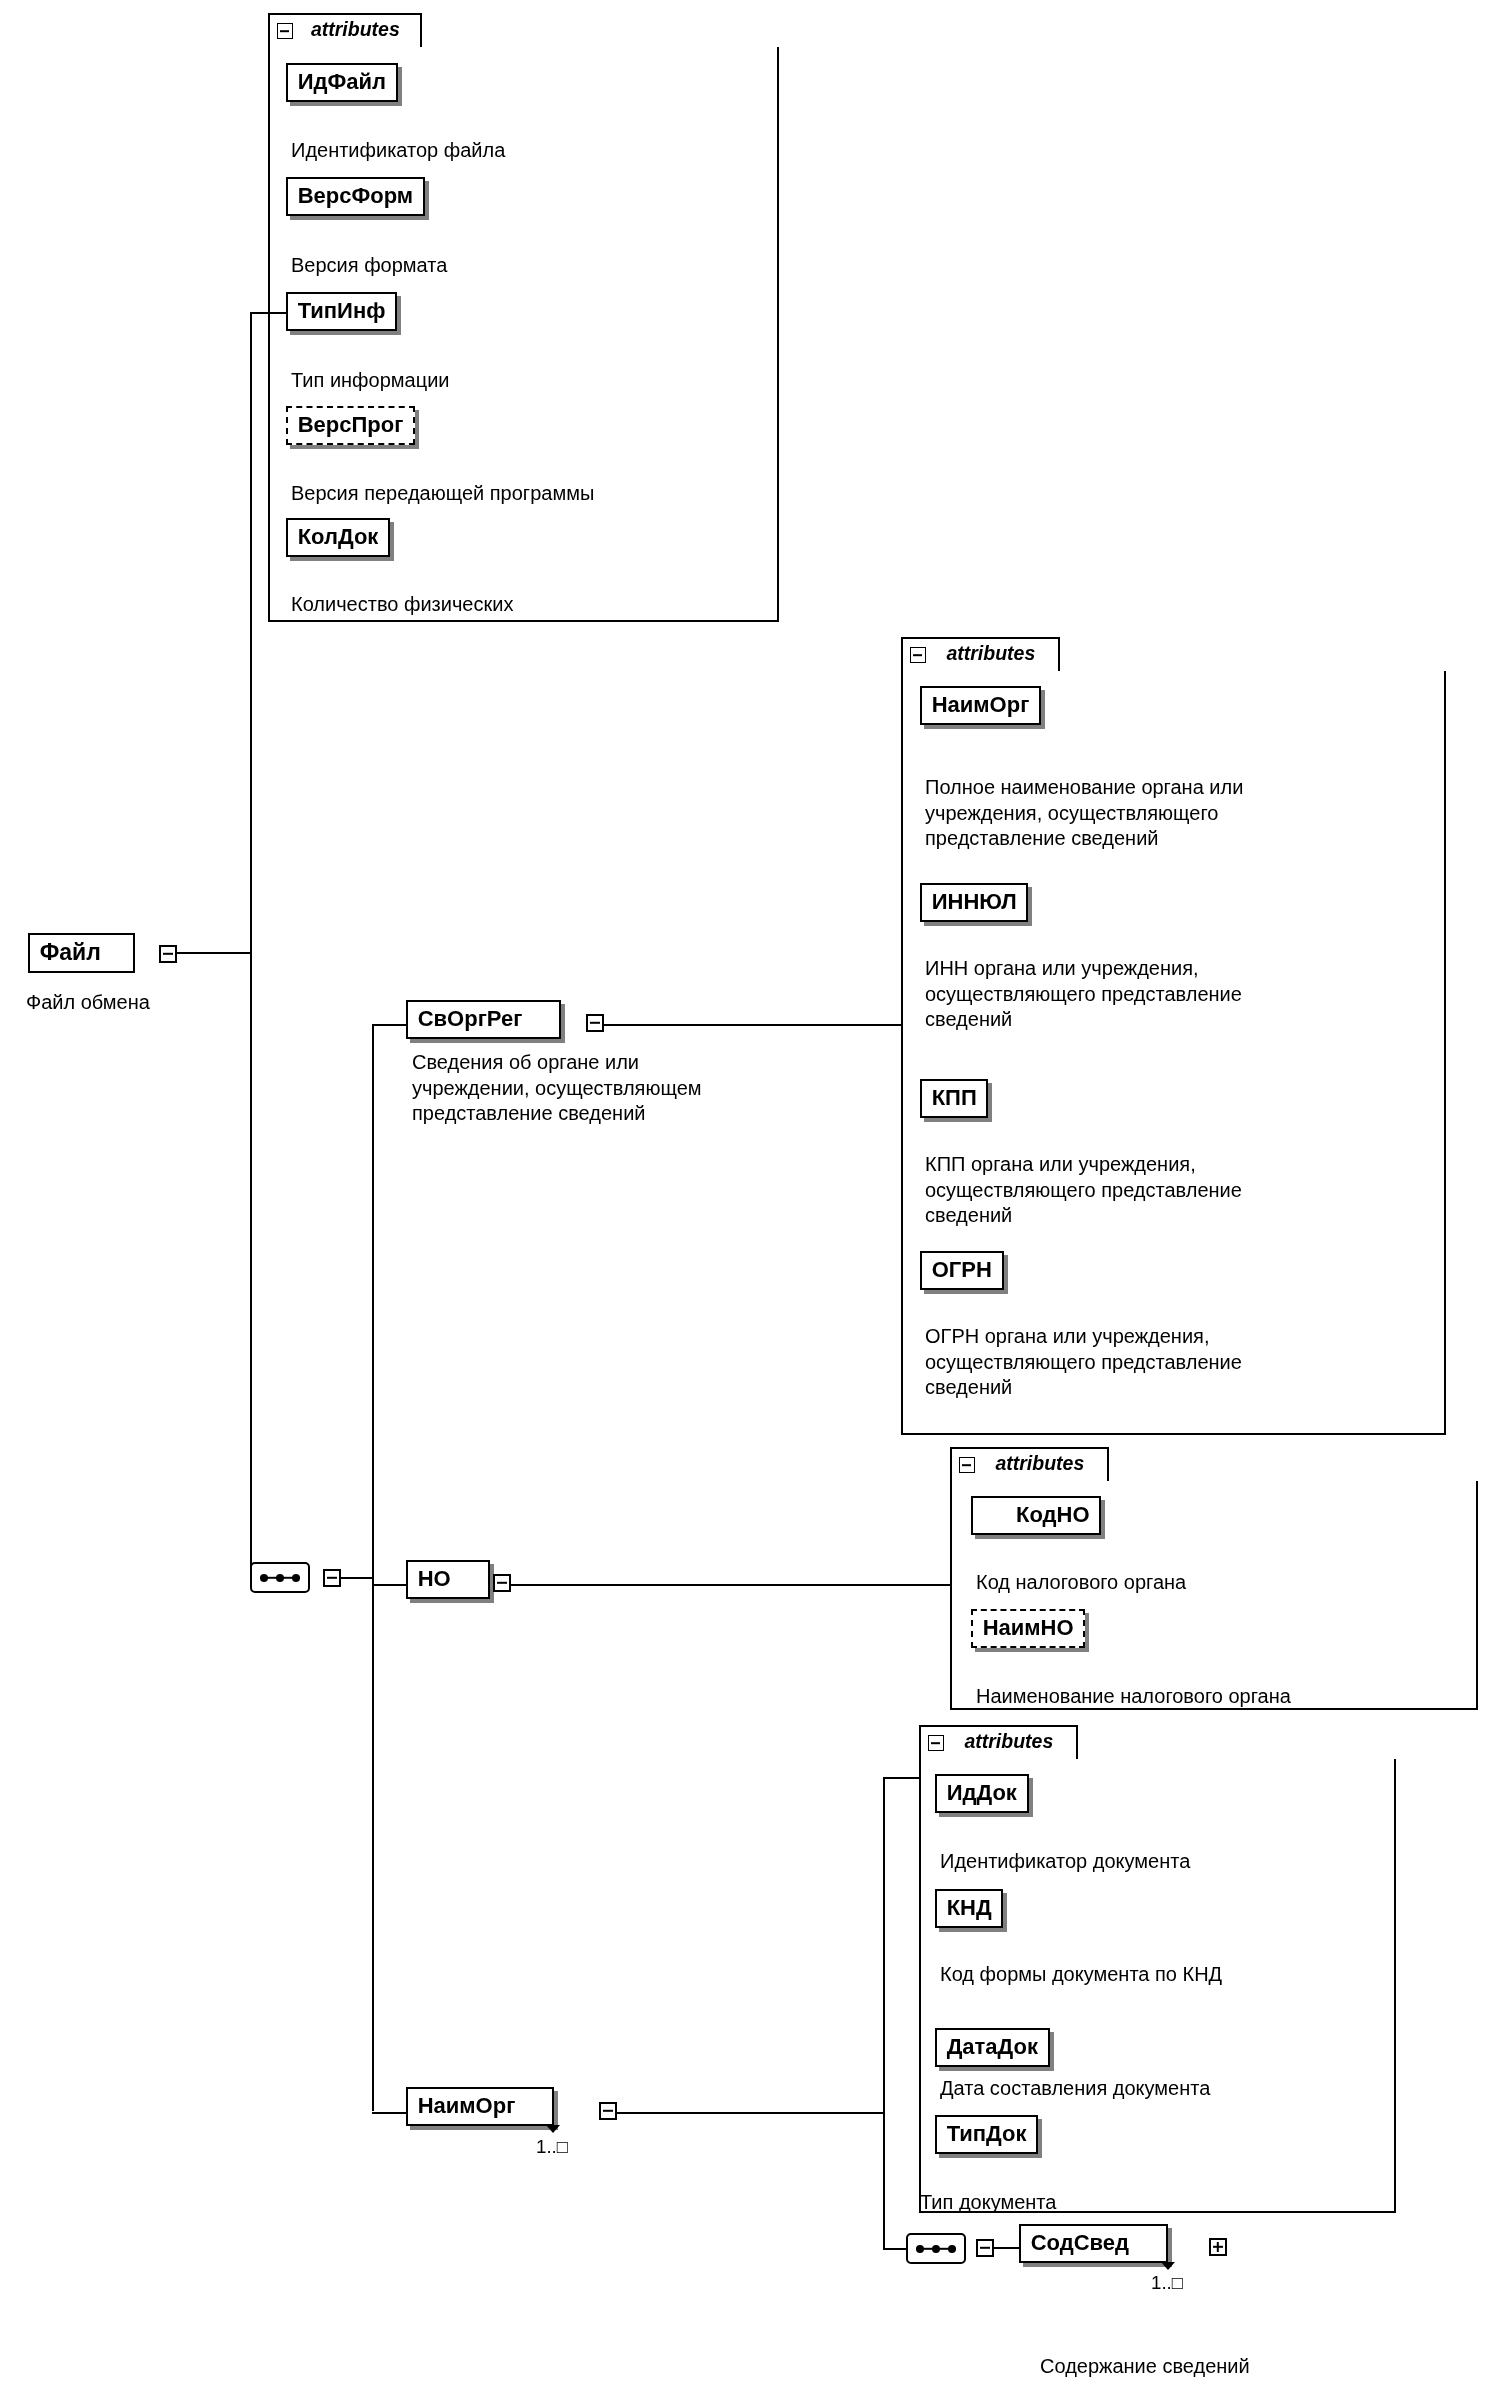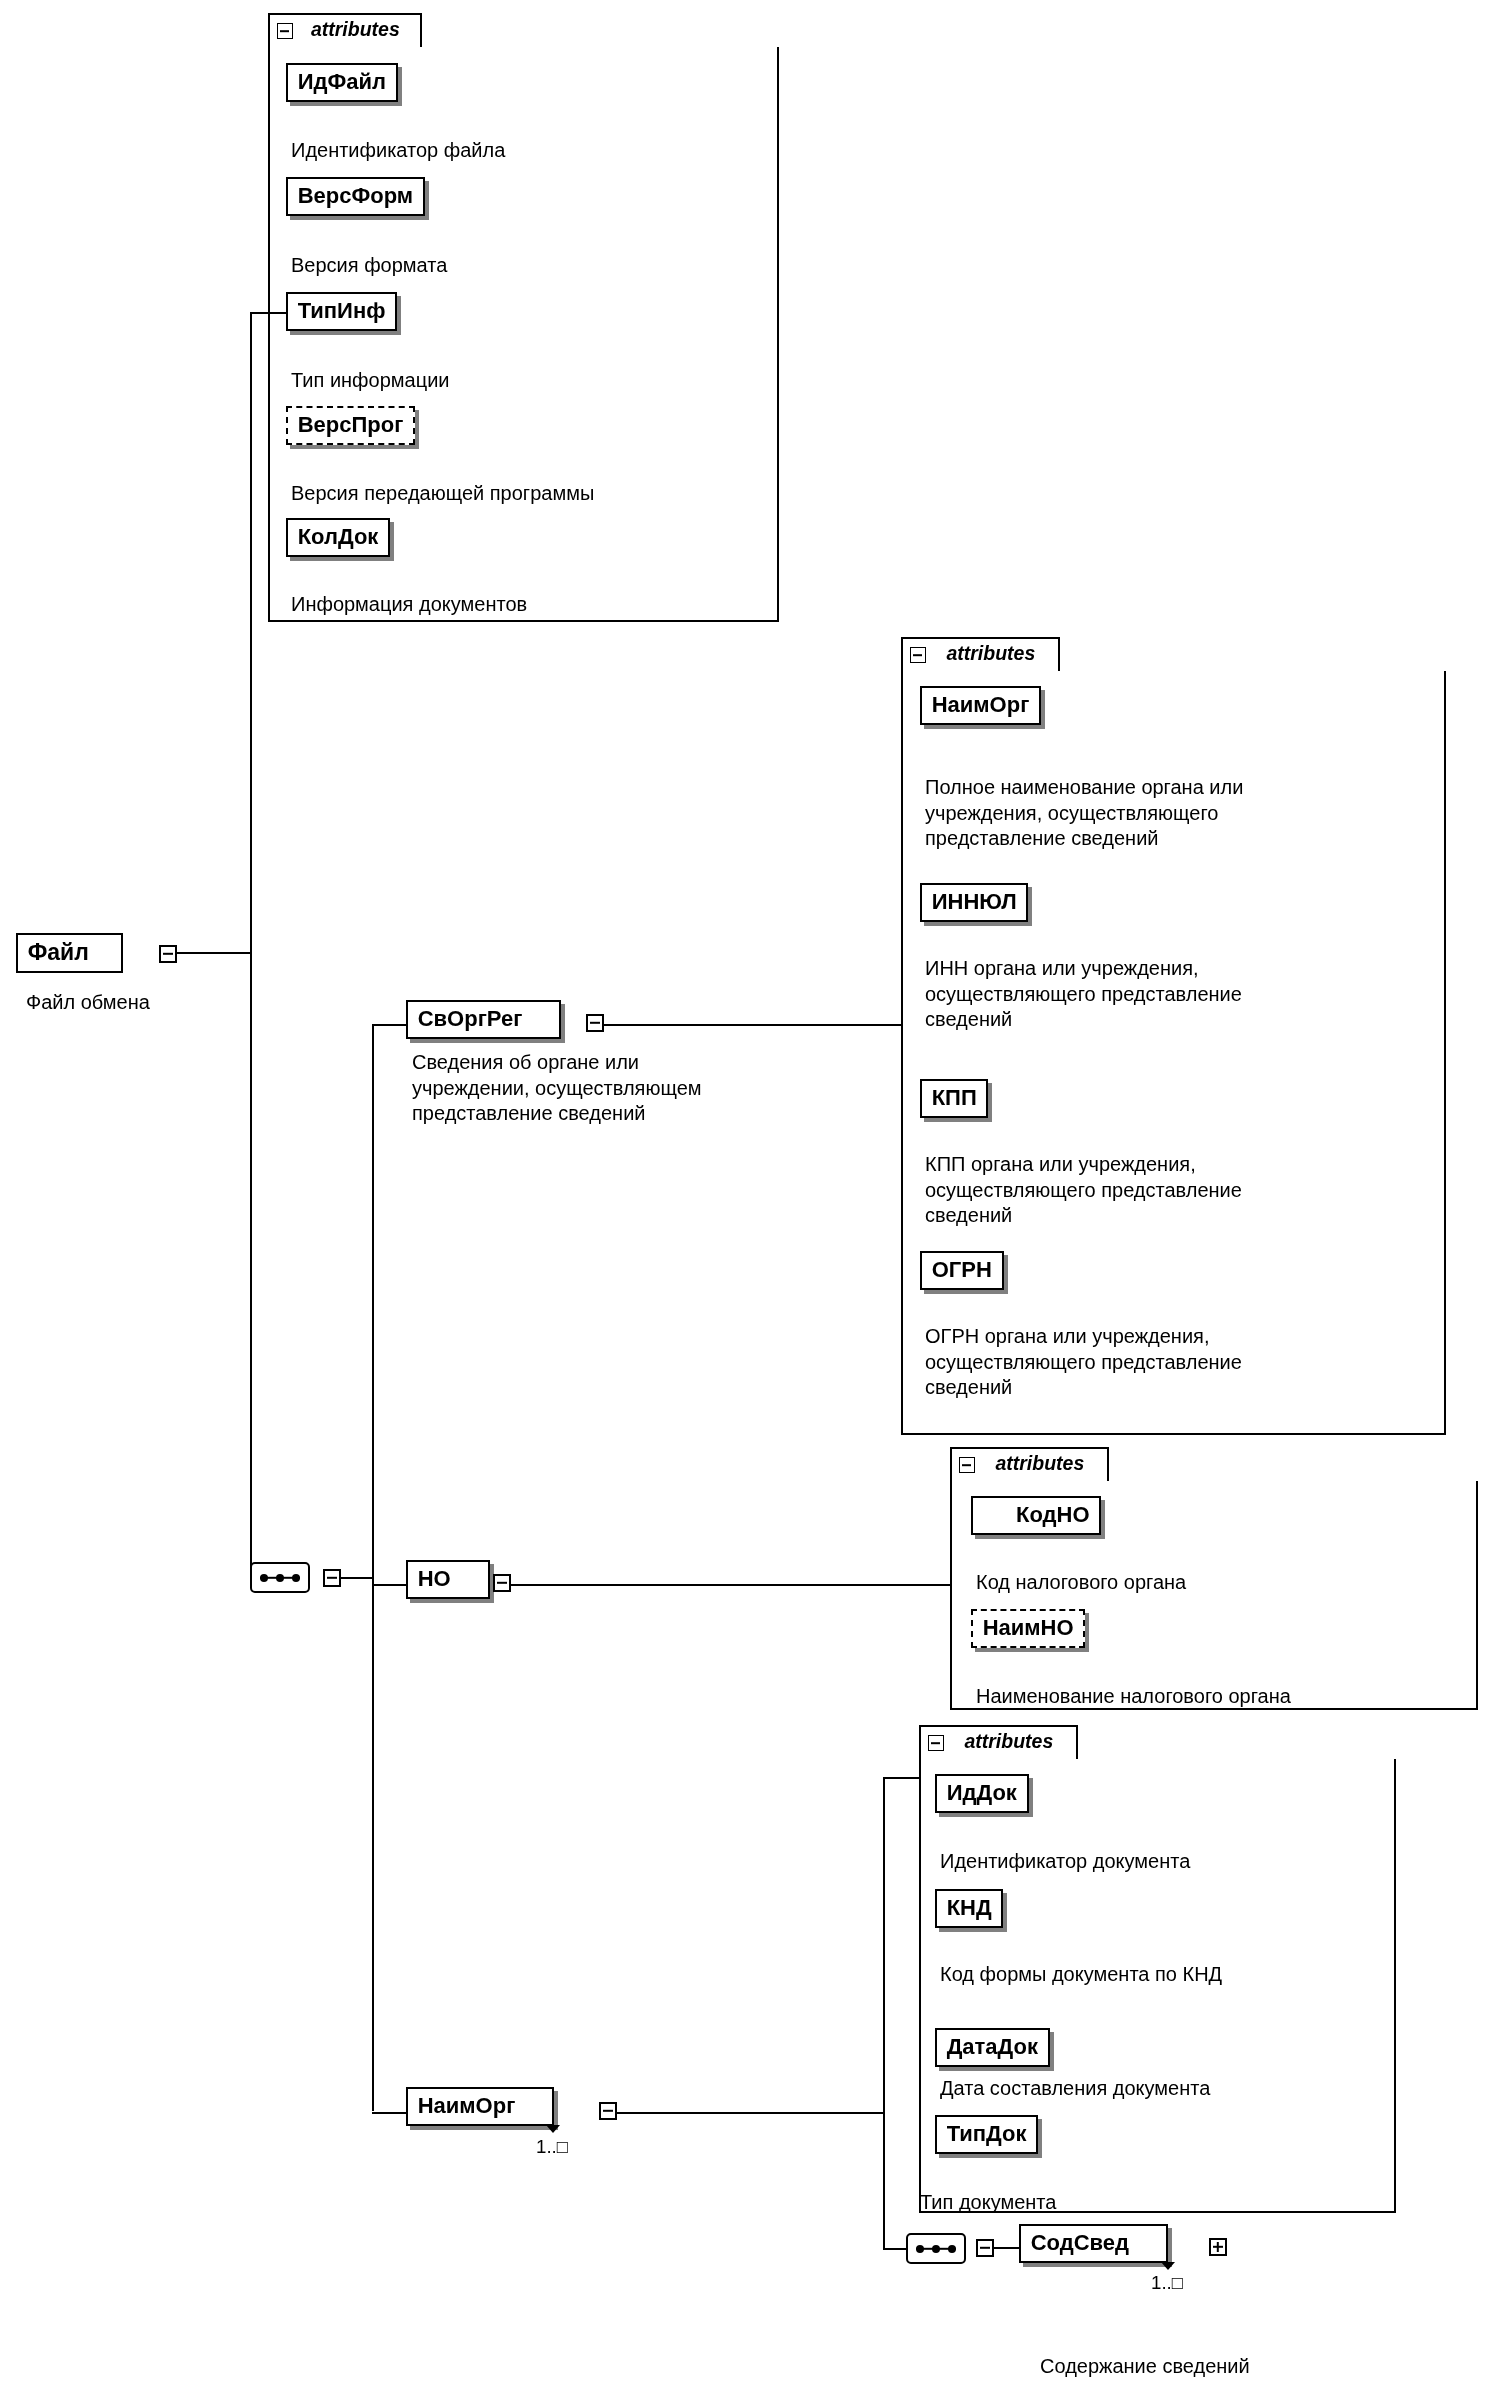--- a/index.html
+++ b/index.html
@@ -29,20 +29,21 @@
     line-height: 1;
     padding: 5.7px 9.7px 7.3px 9.7px;
     white-space: nowrap;
     box-shadow: 4px 4px 0 0 #808080;
   }
   .node.dashed {
     border-style: dashed;
   }
   .node.noshadow {
     box-shadow: none;
+    margin-left: 12px;
   }
   
   .node.root {
     font-size: 23px;
   }
   
   .panel {
     position: absolute;
     box-sizing: border-box;
     border: 2.4px solid #000;
@@ -194,21 +195,21 @@
   <div class="node" style="left:286px; top:177px;">ВерсФорм</div>
   <div class="caption" style="left:291px; top:253px;">Версия формата</div>
 
   <div class="node" style="left:286px; top:292px;">ТипИнф</div>
   <div class="caption" style="left:291px; top:368px;">Тип информации</div>
 
   <div class="node dashed" style="left:286px; top:406px;">ВерсПрог</div>
   <div class="caption" style="left:291px; top:481px;">Версия передающей программы</div>
 
   <div class="node" style="left:286px; top:518px;">КолДок</div>
-  <div class="caption" style="left:291px; top:592px;">Информация документов</div>
+  <div class="caption" style="left:291px; top:592px;">Количество физических</div>
 
   <div class="node root noshadow" style="left:16px; top:933px; padding-right:32px;">
     <span>Файл</span>
   </div>
   <div class="boxicon" style="left:159px; top:945px;"></div>
   <div class="caption" style="left:26px; top:990px;">Файл обмена</div>
 
   <div class="line hline" style="left:177px; top:952px; width:75px;"></div>
 
   <div class="line vline" style="left:250px; top:312px; height:1266px;"></div>

